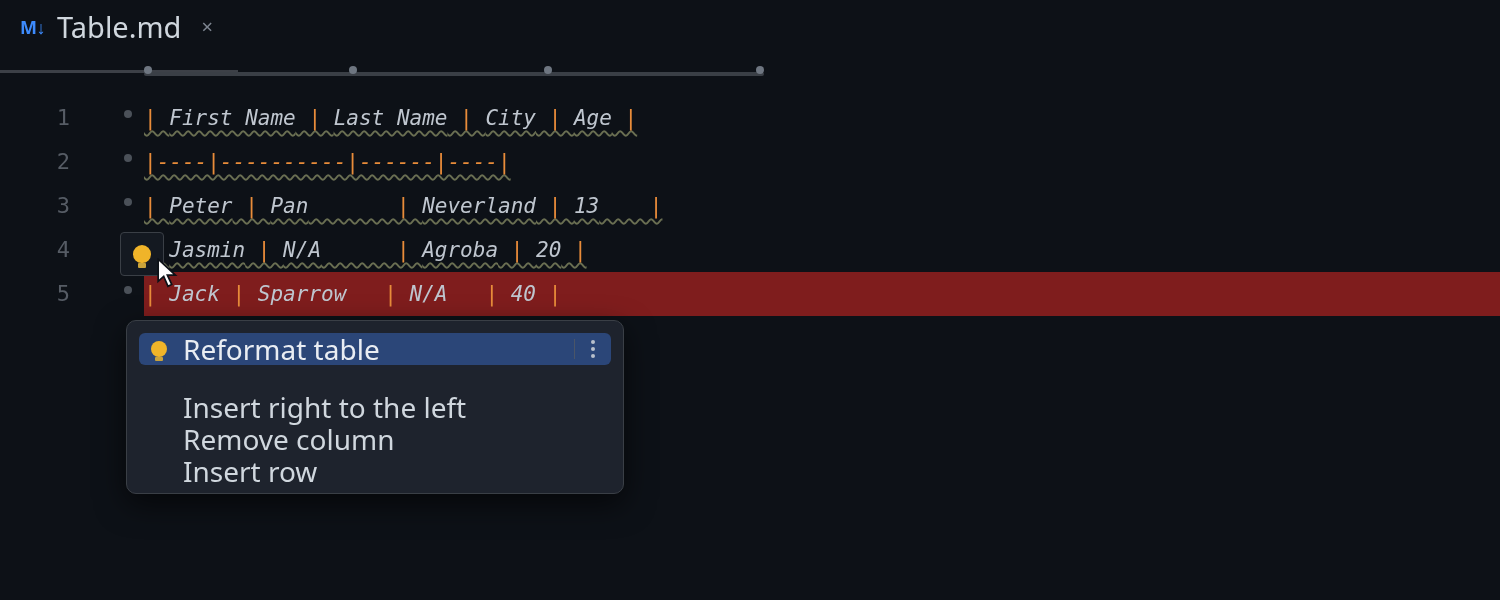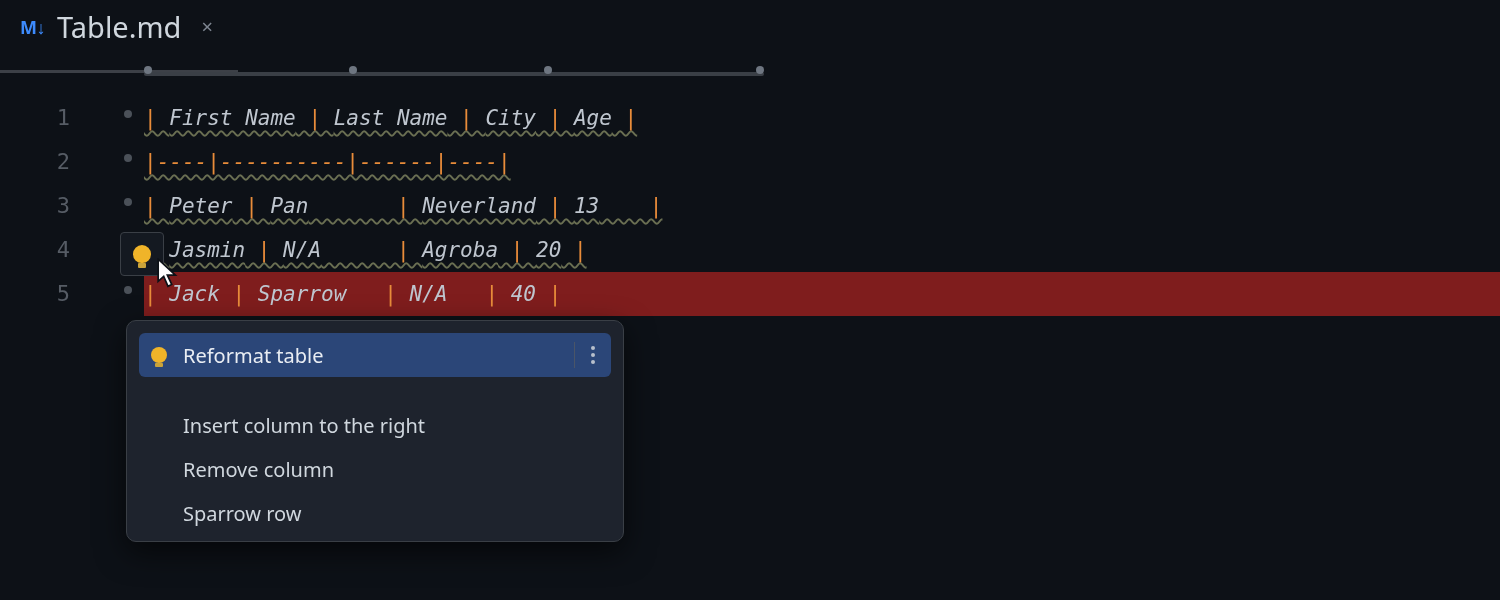--- a/index.html
+++ b/index.html
@@ -191,25 +191,25 @@
     border: 1px solid #3a3f46;
     border-radius: 10px;
     box-shadow: 0 10px 30px rgba(0,0,0,.6);
     padding: 12px 12px 6px 12px;
     z-index: 20;
     font-family: system-ui, -apple-system, sans-serif;
   }
   .popup .item {
     display:flex;
     align-items:center;
-    height:44px;
+    height:32px;
     padding:0 16px 0 44px;
     border-radius:6px;
     color:#d0d7de;
-    font-size:20px;
+    font-size:28px;
     cursor:pointer;
     position:relative;
   }
   .popup .item.selected{
     background:#2b4678;
     color:#e9edf3;
     margin-bottom:10px;
   }
   .popup .item.selected .bulb-small{
     position:absolute;
@@ -308,21 +308,21 @@
     <div class="more">
       <div class="dots">
           <span></span>
           <span></span>
           <span></span>
         </div>
     </div>
   </div>
   <div class="sep"></div>
   <div class="item">
-    <span>Insert column to the right</span>
+    <span>Insert right to the left</span>
   </div>
   <div class="item">
     <span>Remove column</span>
   </div>
   <div class="item">
-    <span>Sparrow row</span>
+    <span>Insert row</span>
   </div>
 </div>
 
 </body></html>

